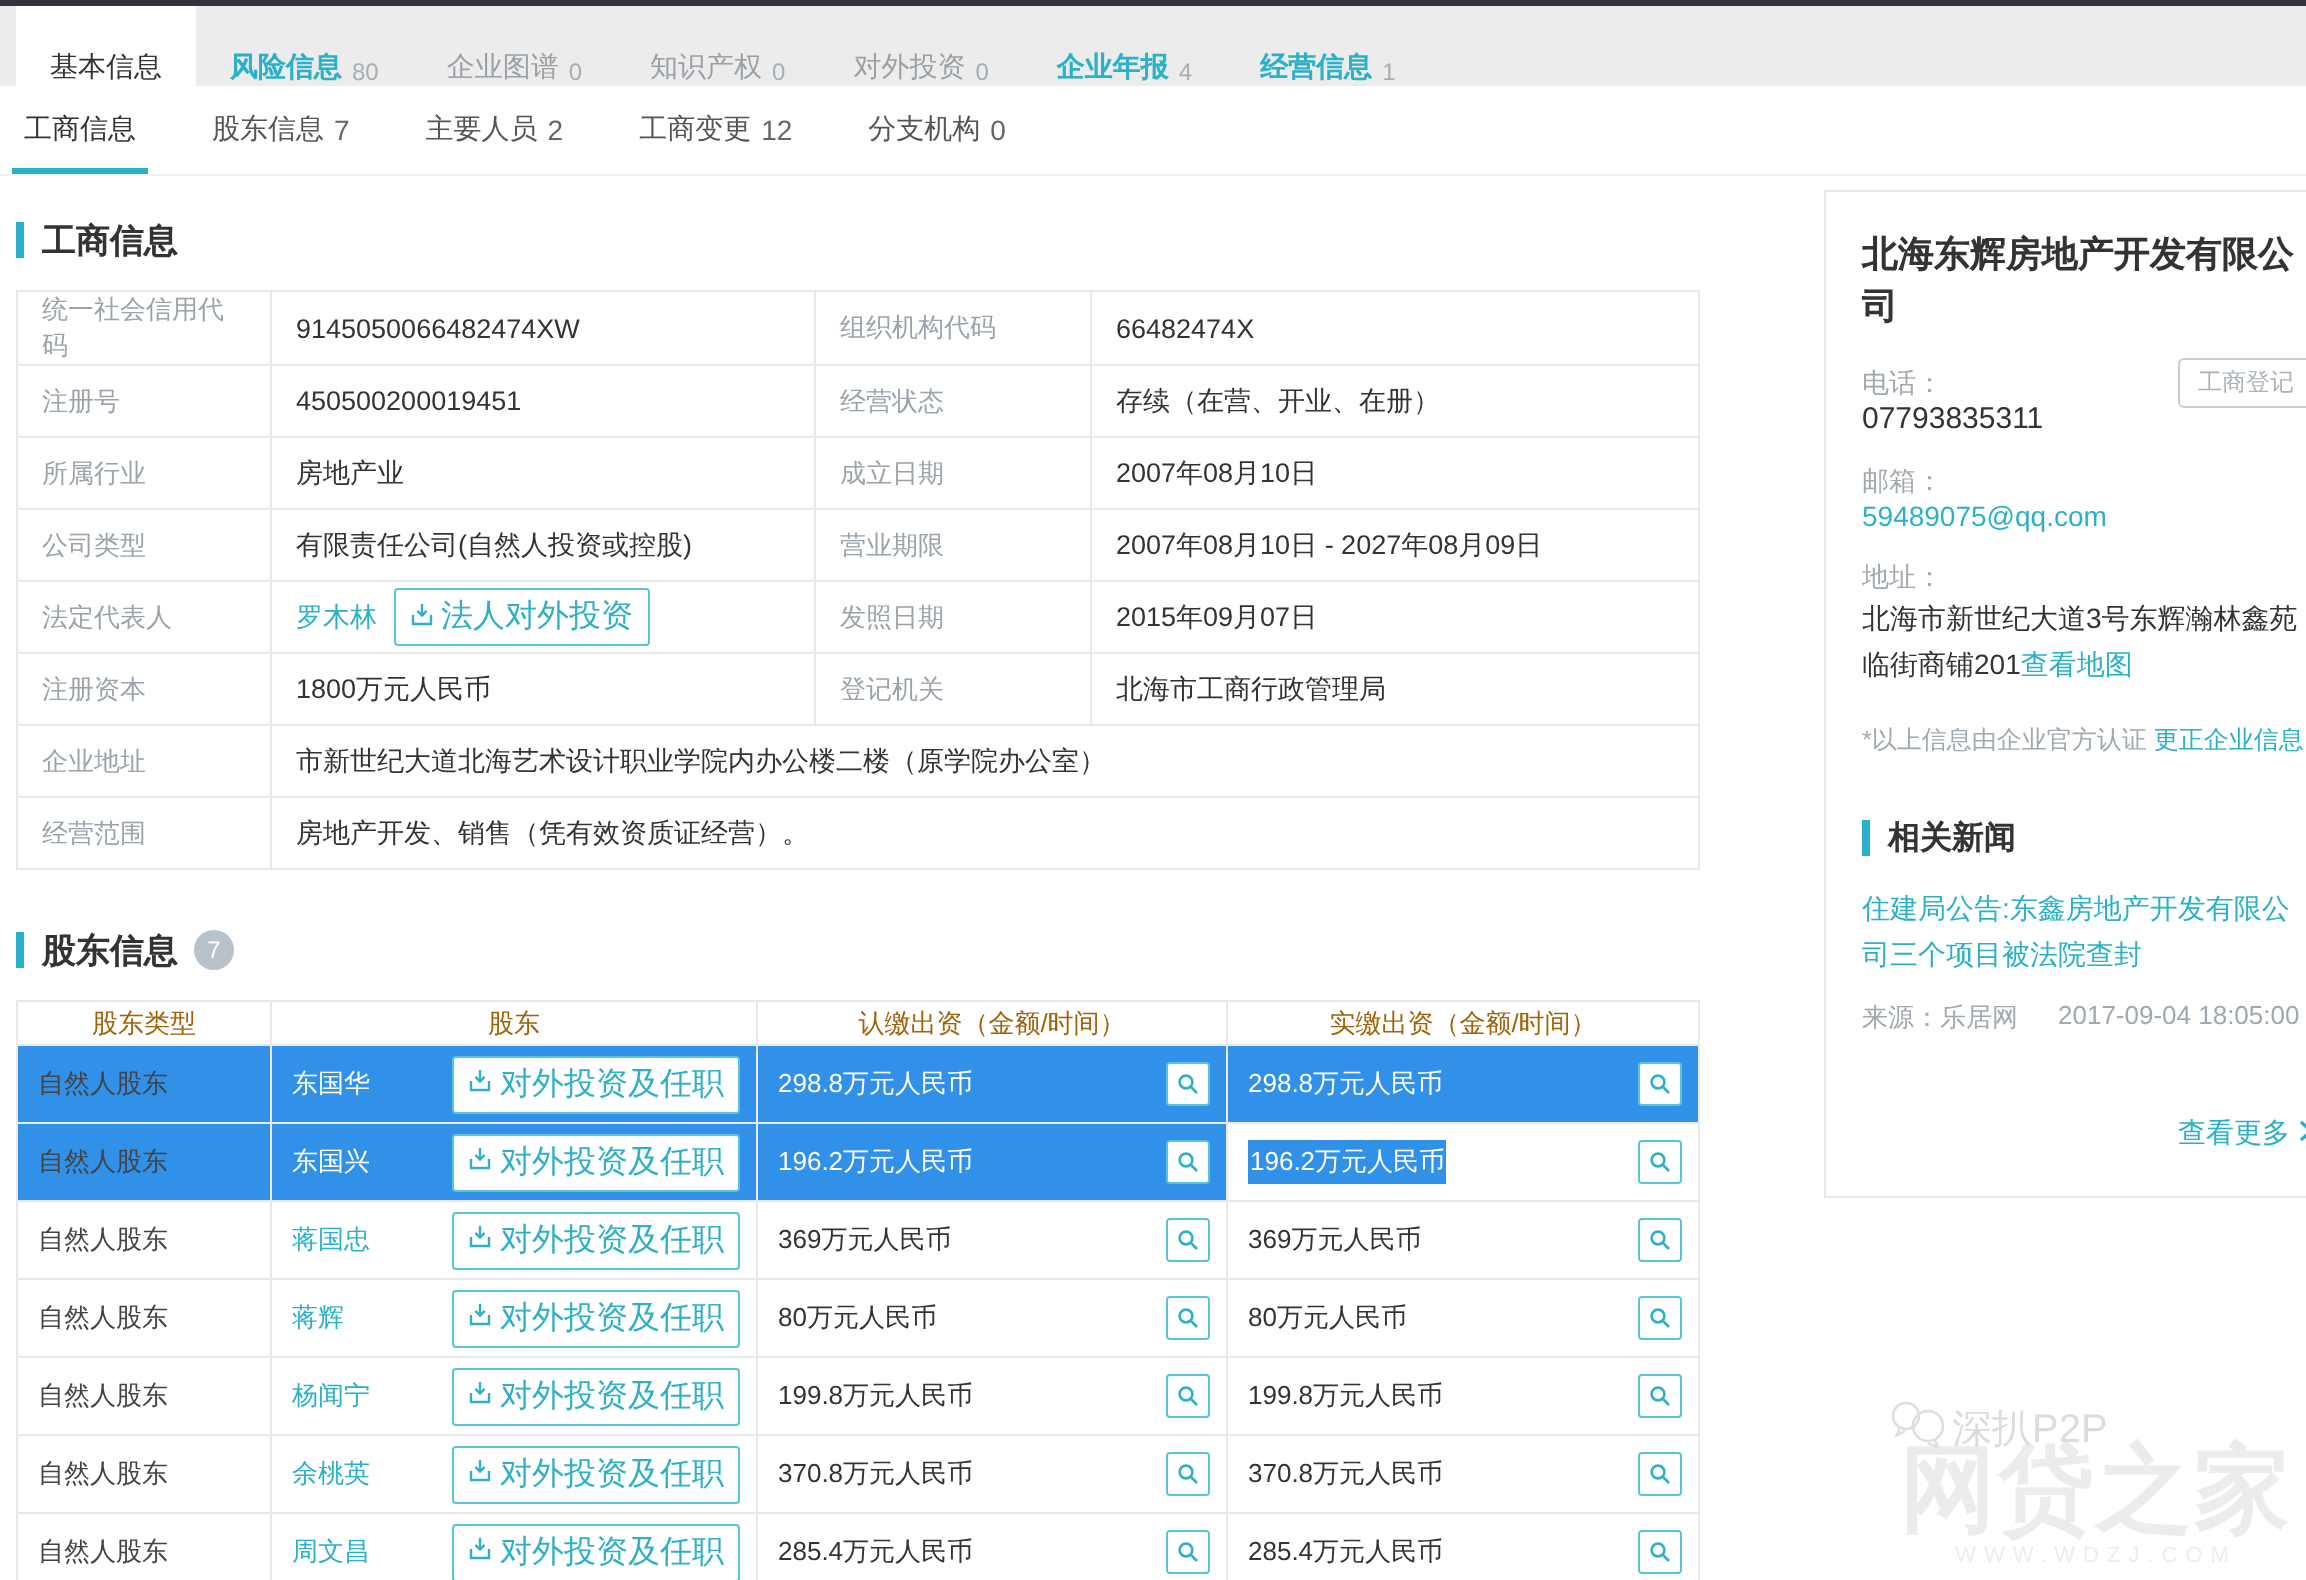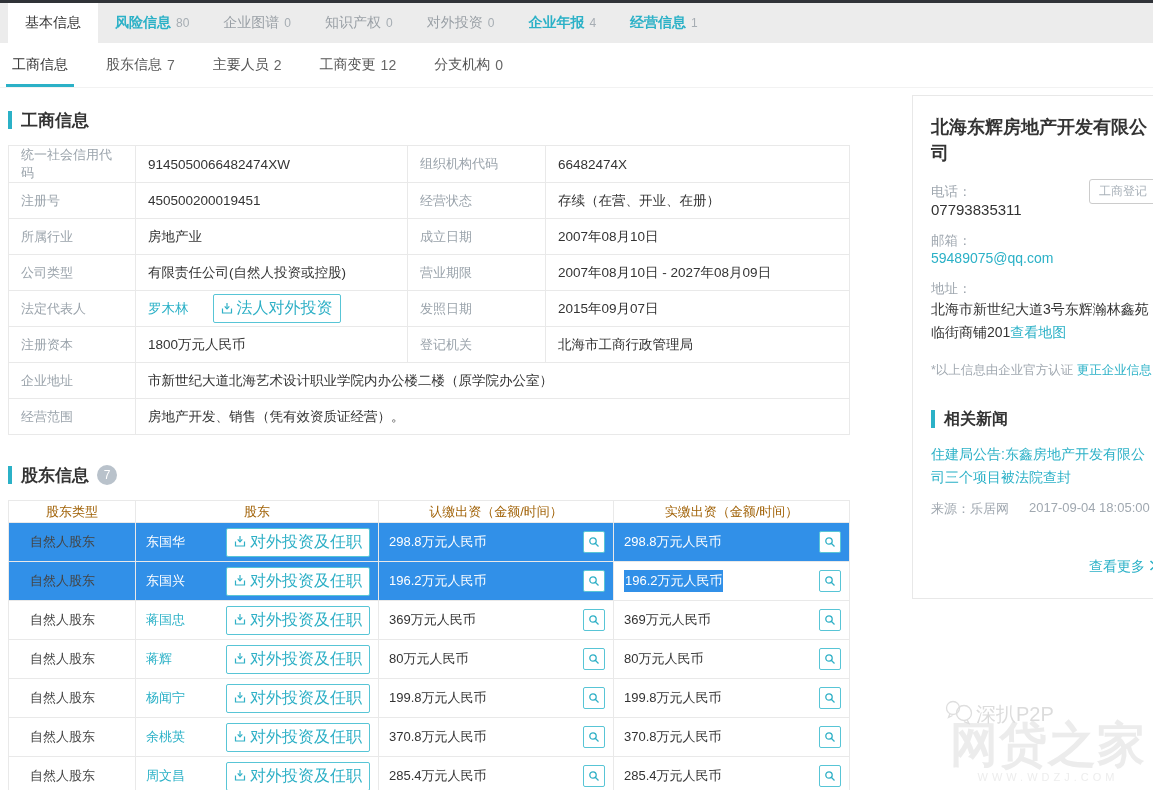--- a/index.html
+++ b/index.html
@@ -6,21 +6,21 @@
   html,body { width:1153px; height:790px; }
   body {
     position:relative; overflow:hidden; background:#fff;
     font-family:"Liberation Sans","DejaVu Sans",sans-serif;
     -webkit-font-smoothing:antialiased;
   }
   .topstrip { height:3px; background:#303338; width:100%; }
 
   
   .tabbar { height:40px; background:#ececec; display:flex; align-items:stretch; padding-left:8px; }
-  .tab { display:flex; align-items:center; padding:0 17px; font-size:14px; color:#9aa0a6; cursor:pointer; white-space:nowrap; }
+  .tab { display:flex; align-items:flex-end; padding:0 17px; font-size:14px; color:#9aa0a6; cursor:pointer; white-space:nowrap; }
   .tab .tl { color:inherit; }
   .tab .tc { font-size:12px; color:#a6adb3; margin-left:5px; }
   .t-active { background:#fff; }
   .t-active .tl { color:#333; }
   .t-teal .tl { color:#2bb1c7; font-weight:bold; }
 
   
   .subnav { height:45px; background:#fff; display:flex; align-items:center; padding-left:12px; border-bottom:1px solid #f2f2f2; }
   .sub { position:relative; height:100%; display:flex; align-items:center; margin-right:38px; font-size:14px; color:#555; cursor:pointer; white-space:nowrap; }
   .sub .sc { margin-left:5px; color:#666; }
@@ -33,26 +33,26 @@
   .sec-head .bar { width:4px; height:18px; background:#2bb1c7; margin-right:9px; }
   .sec-head h2 { font-size:17px; color:#333; font-weight:bold; }
   .badge { margin-left:8px; min-width:20px; height:20px; border-radius:50%; background:#b9c2cb; color:#fff; font-size:12px; display:flex; align-items:center; justify-content:center; }
 
   table { border-collapse:collapse; table-layout:fixed; width:841px; background:#fff; }
   td,th { border:1px solid #e9e9e9; overflow:hidden; }
 
   .biztable td { height:36px; padding:0 12px; }
   .biztable .lbl { color:#9aa3ab; font-size:13px; }
   .biztable .val { color:#333; font-size:13.5px; }
-  .inline-l { display:inline-flex; align-items:center; gap:24px; }
+  .inline-l { display:inline-flex; align-items:center; gap:8px; }
 
   .mt-shareholders { margin-top:28px; }
   .shtable th { height:22px; padding:0 10px; color:#a16207; font-weight:normal; font-size:13px; text-align:center; }
   .shtable td { height:39px; font-size:13px; color:#444; }
-  .c-type { padding:0 21px; }
+  .c-type { padding:0 10px; }
   .cellflex { display:flex; align-items:center; justify-content:space-between; height:100%; padding:0 8px 0 10px; }
   .nlink { color:#2bb1c7; text-decoration:none; cursor:pointer; }
   .tlink { color:#2bb1c7; text-decoration:none; cursor:pointer; font-size:13.5px; }
   .amt { color:#333; }
 
   .obtn { display:inline-flex; align-items:center; gap:4px; border:1px solid #58c5d6; color:#2fb0c6; background:#fff; font-size:16px; padding:3px 7px; border-radius:2px; cursor:pointer; font-family:inherit; white-space:nowrap; }
   .mag { width:22px; height:22px; flex:none; border:1px solid #58c5d6; border-radius:2px; background:#fff; color:#2fb0c6; display:inline-flex; align-items:center; justify-content:center; cursor:pointer; padding:0; }
 
   
   .sel { background:#3190e8; }

